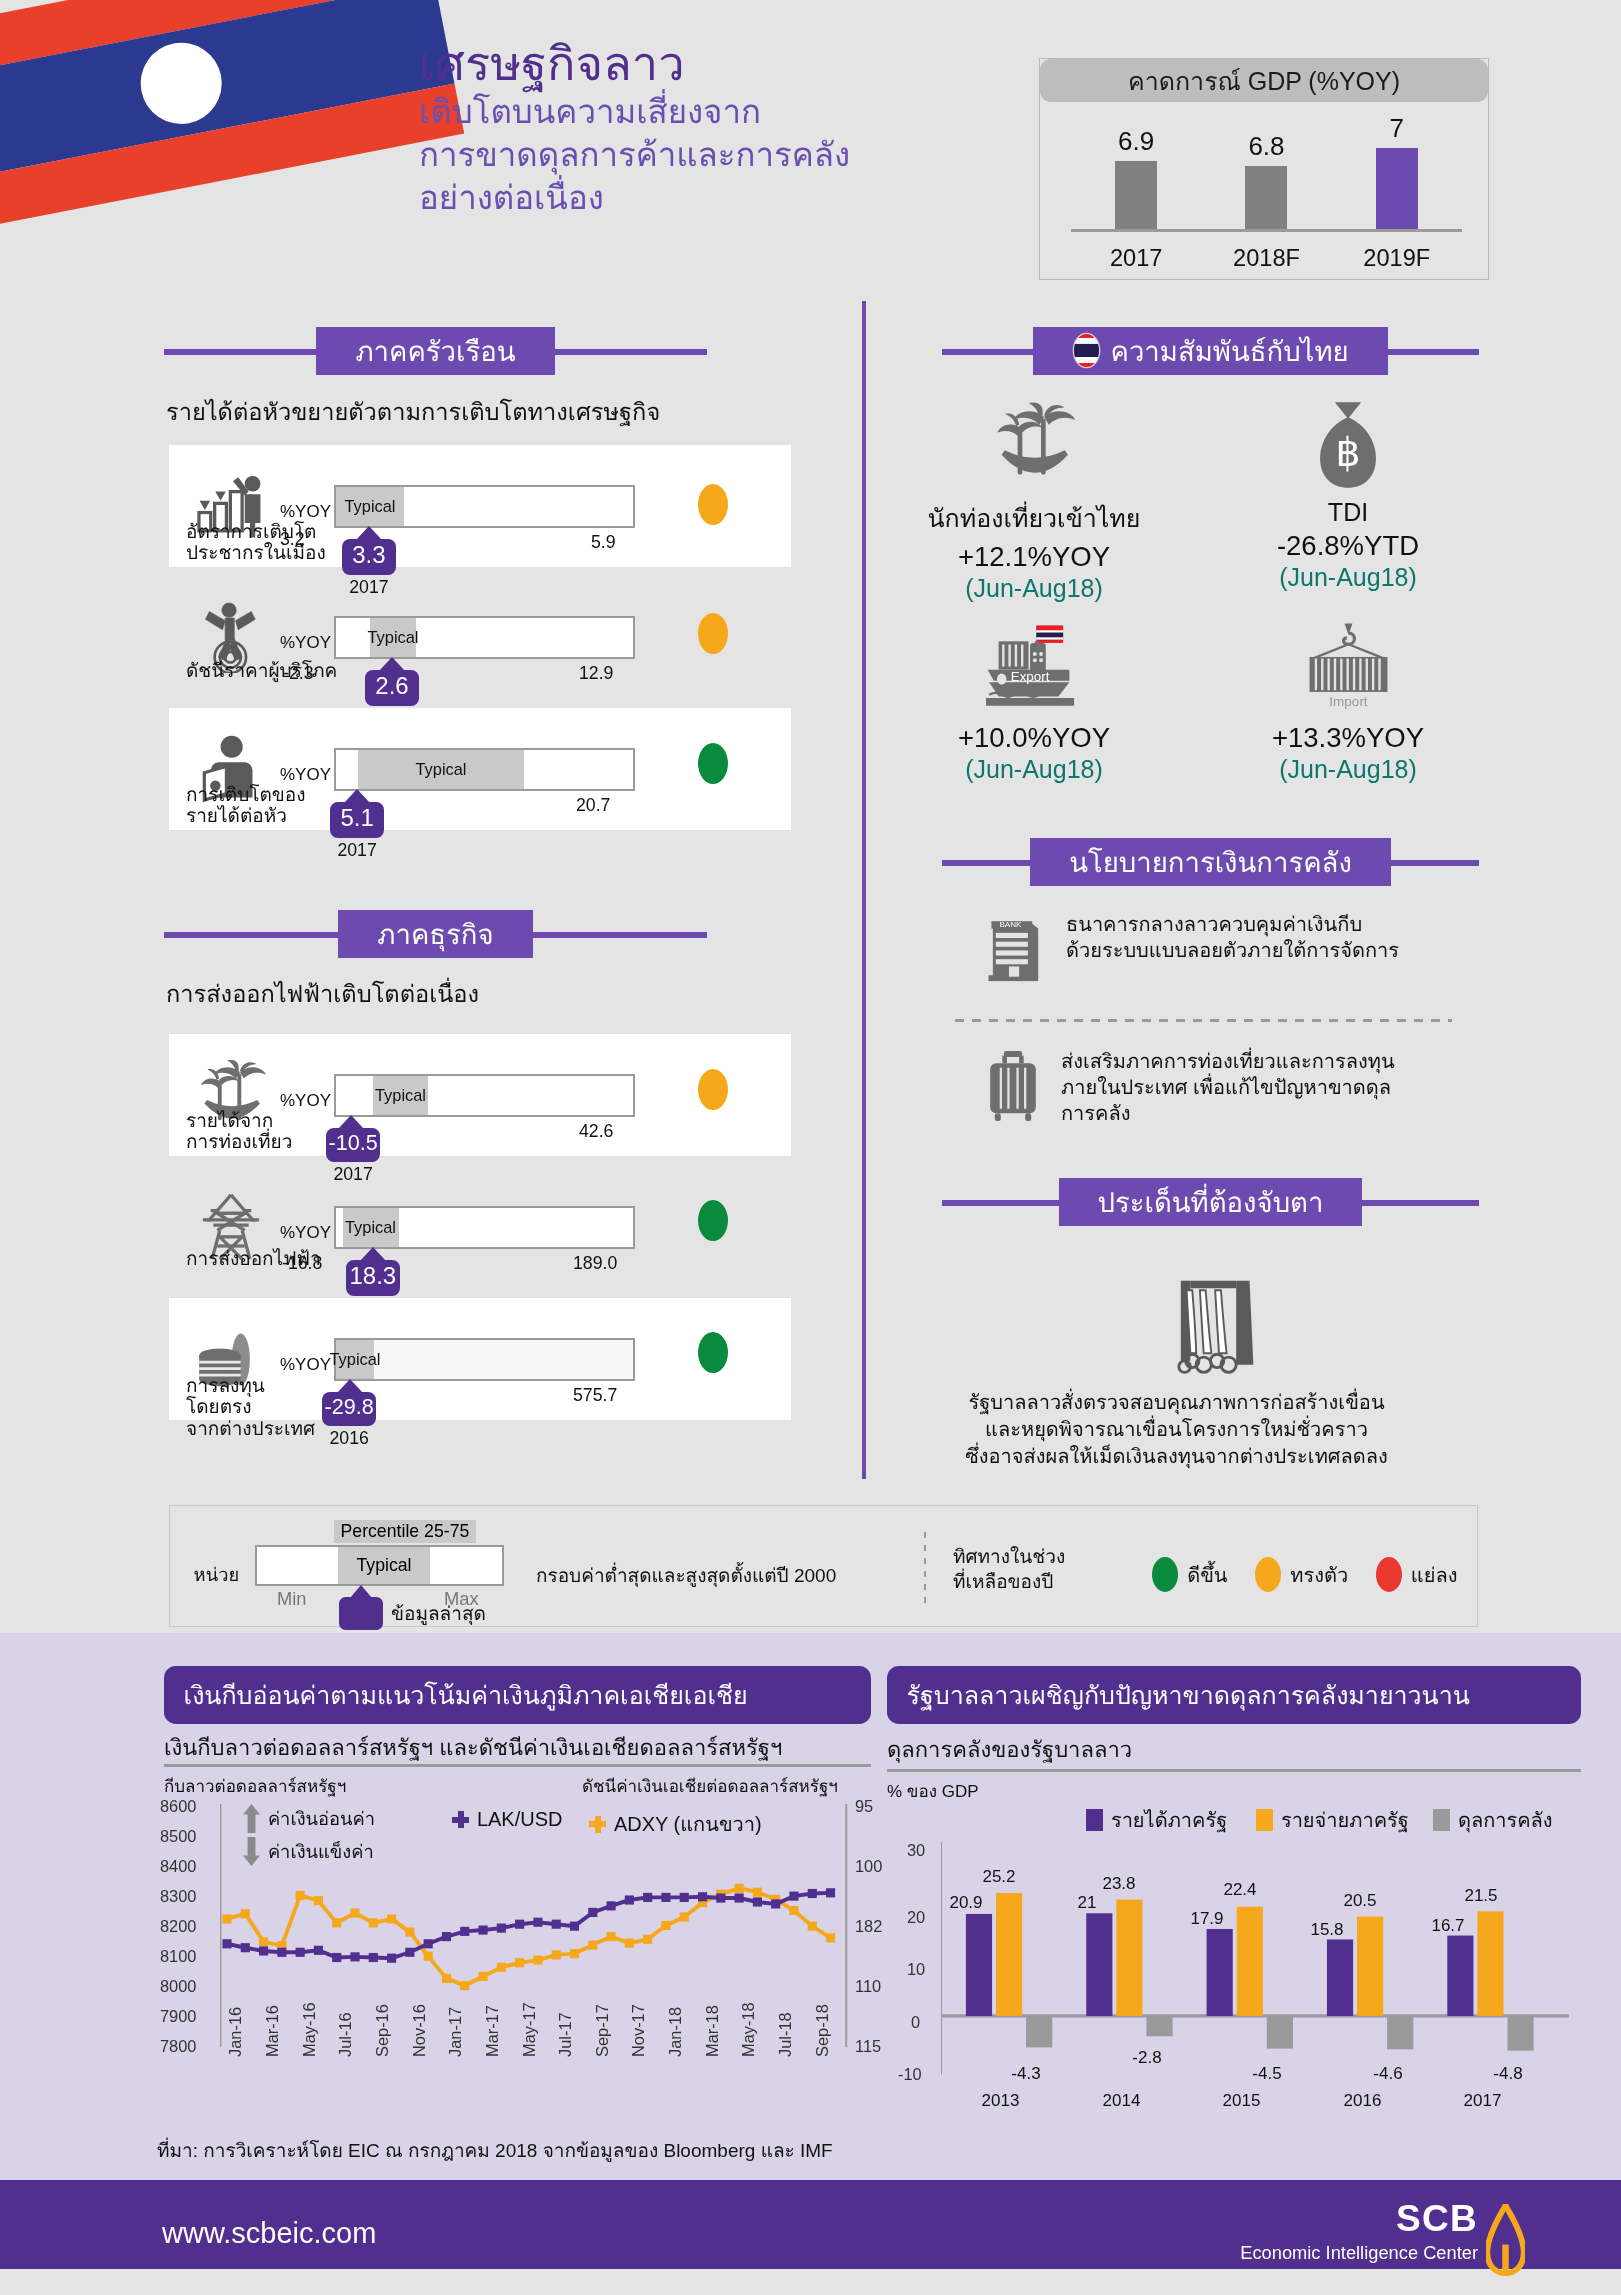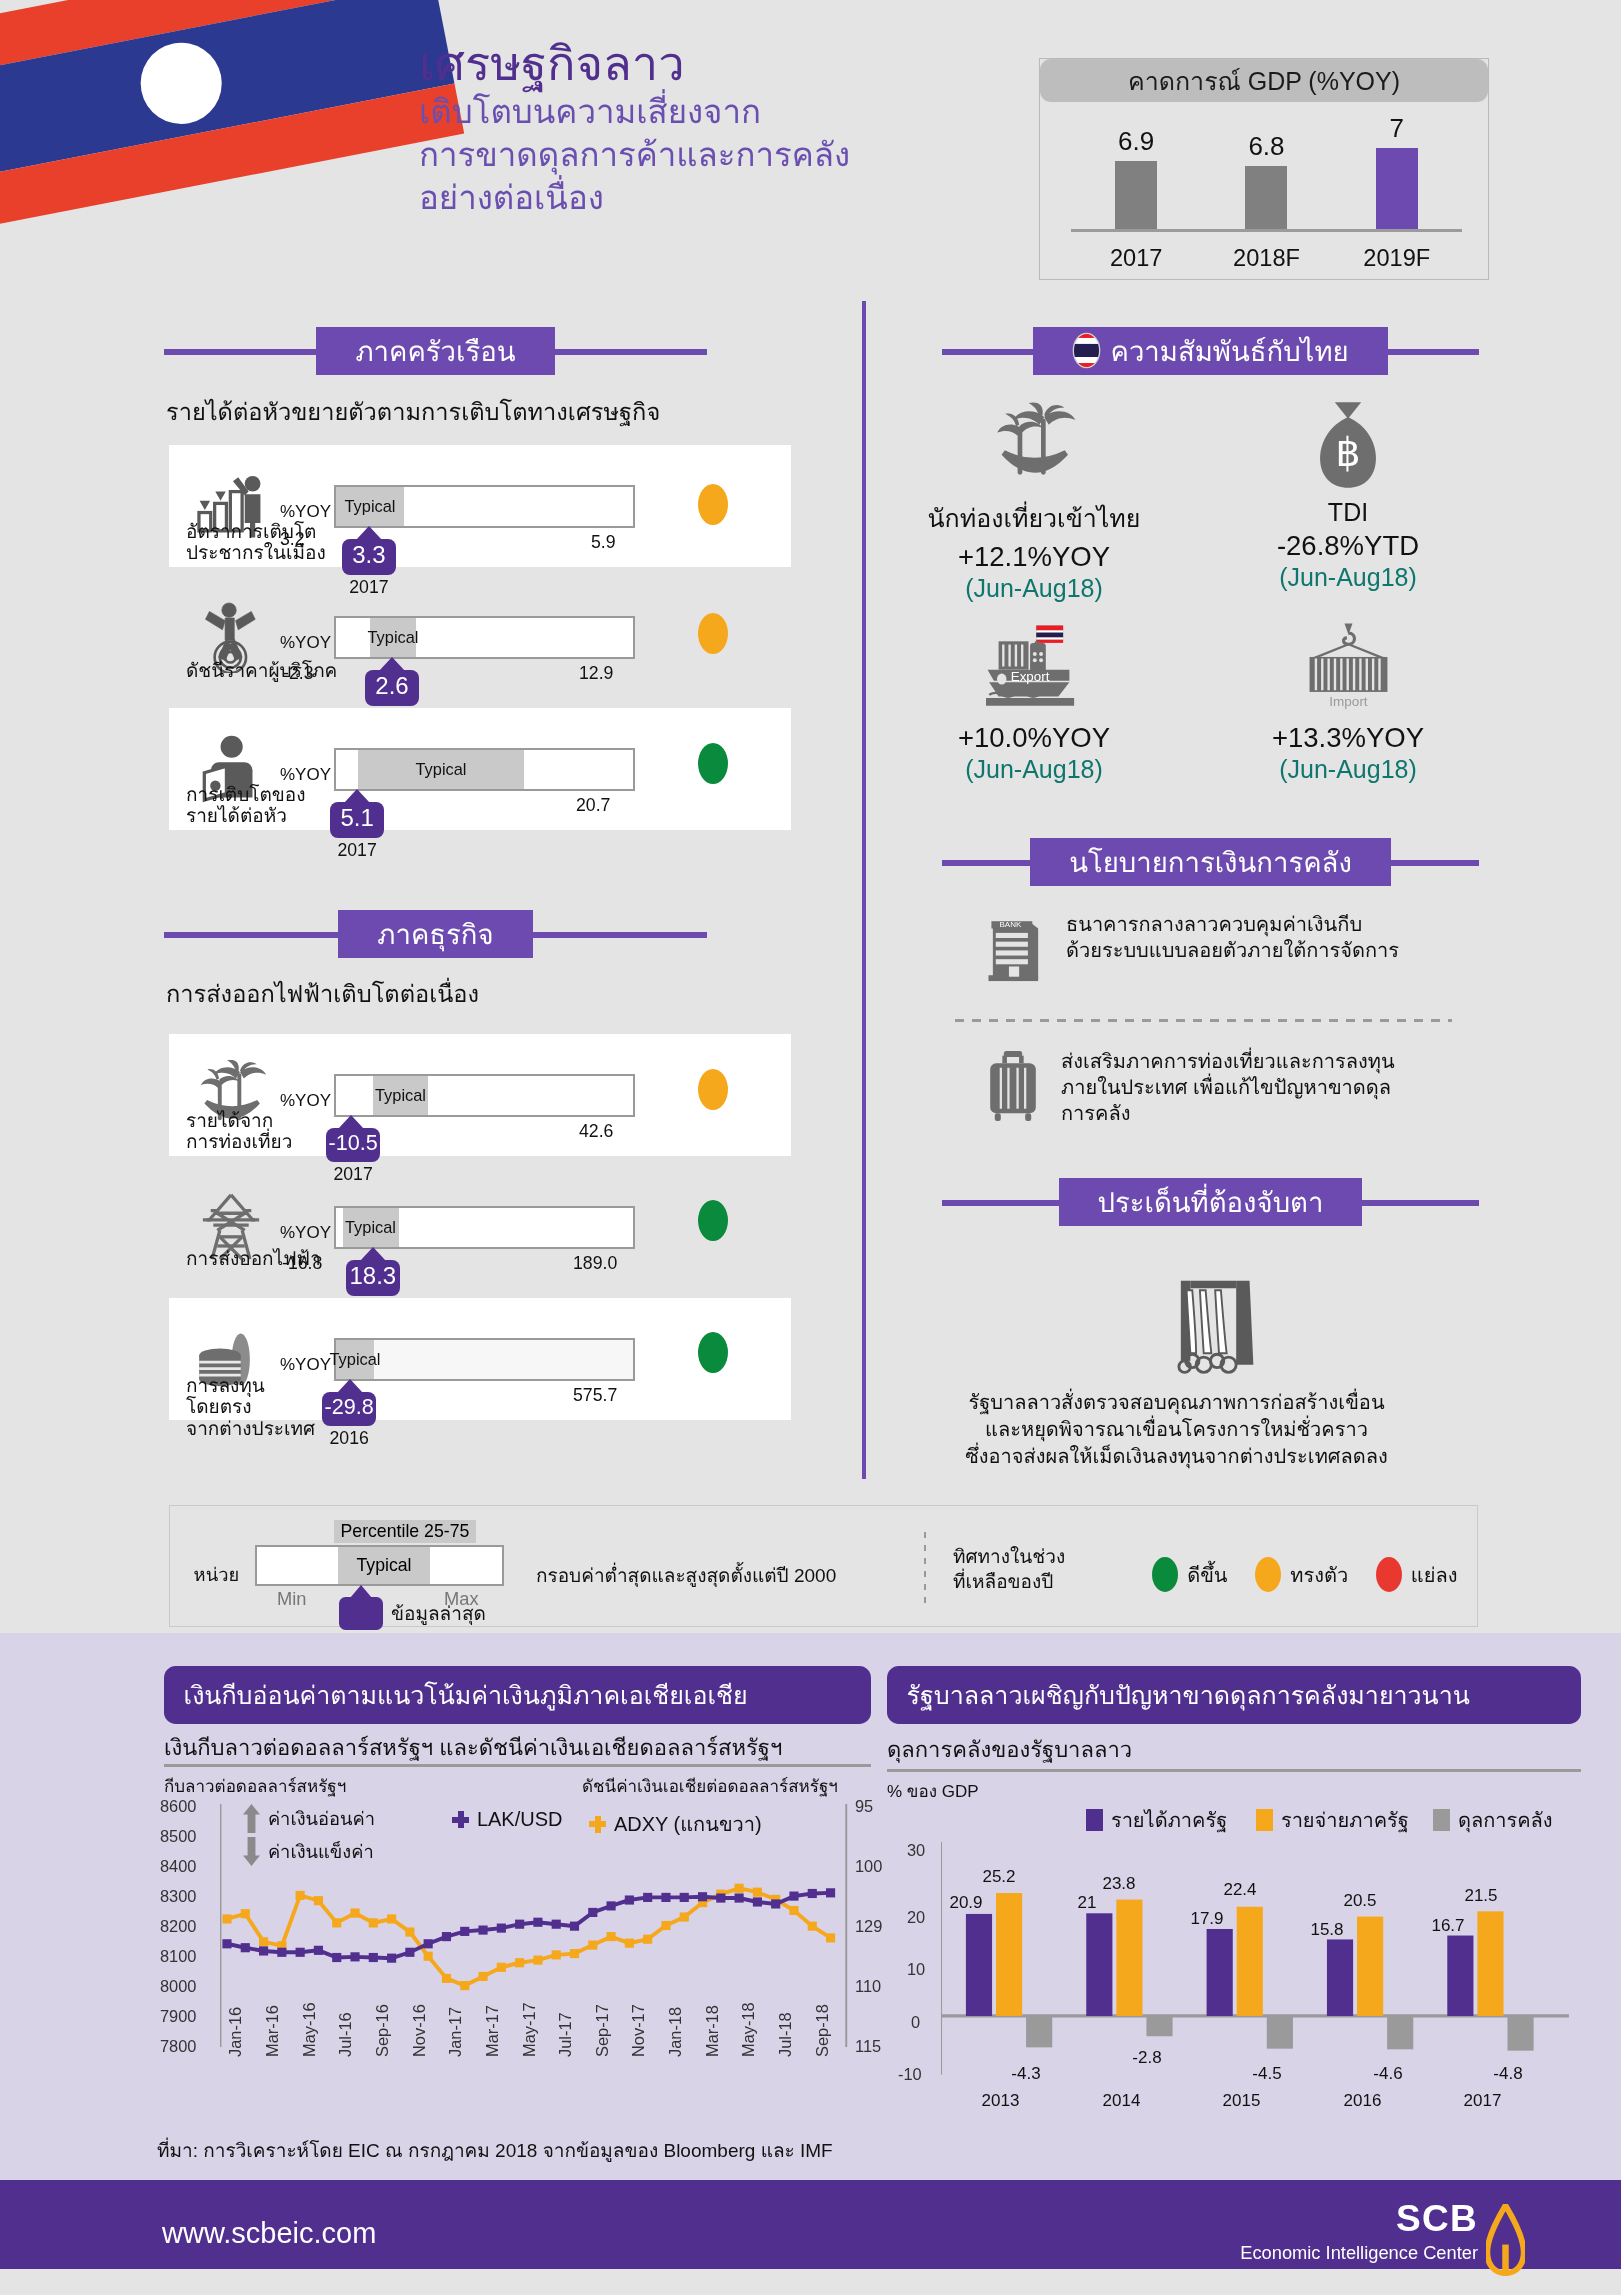--- a/index.html
+++ b/index.html
@@ -746,21 +746,21 @@
     <div class="tick" style="left:160px; top:224px">8400</div>
     <div class="tick" style="left:160px; top:254px">8300</div>
     <div class="tick" style="left:160px; top:284px">8200</div>
     <div class="tick" style="left:160px; top:314px">8100</div>
     <div class="tick" style="left:160px; top:344px">8000</div>
     <div class="tick" style="left:160px; top:374px">7900</div>
     <div class="tick" style="left:160px; top:404px">7800</div>
 
     <div class="tick" style="left:855px; top:164px">95</div>
     <div class="tick" style="left:855px; top:224px">100</div>
-    <div class="tick" style="left:855px; top:284px">129</div>
+    <div class="tick" style="left:855px; top:284px">182</div>
     <div class="tick" style="left:855px; top:344px">110</div>
     <div class="tick" style="left:855px; top:404px">115</div>
 
     <div id="fx-xticks">
         <div class="tick" style="left: 226px; top: 424px; transform: rotate(-90deg); transform-origin: left top; white-space: nowrap;">Jan-16</div>
         <div class="tick" style="left: 263px; top: 424px; transform: rotate(-90deg); transform-origin: left top; white-space: nowrap;">Mar-16</div>
         <div class="tick" style="left: 300px; top: 424px; transform: rotate(-90deg); transform-origin: left top; white-space: nowrap;">May-16</div>
         <div class="tick" style="left: 336px; top: 424px; transform: rotate(-90deg); transform-origin: left top; white-space: nowrap;">Jul-16</div>
         <div class="tick" style="left: 373px; top: 424px; transform: rotate(-90deg); transform-origin: left top; white-space: nowrap;">Sep-16</div>
         <div class="tick" style="left: 410px; top: 424px; transform: rotate(-90deg); transform-origin: left top; white-space: nowrap;">Nov-16</div>

